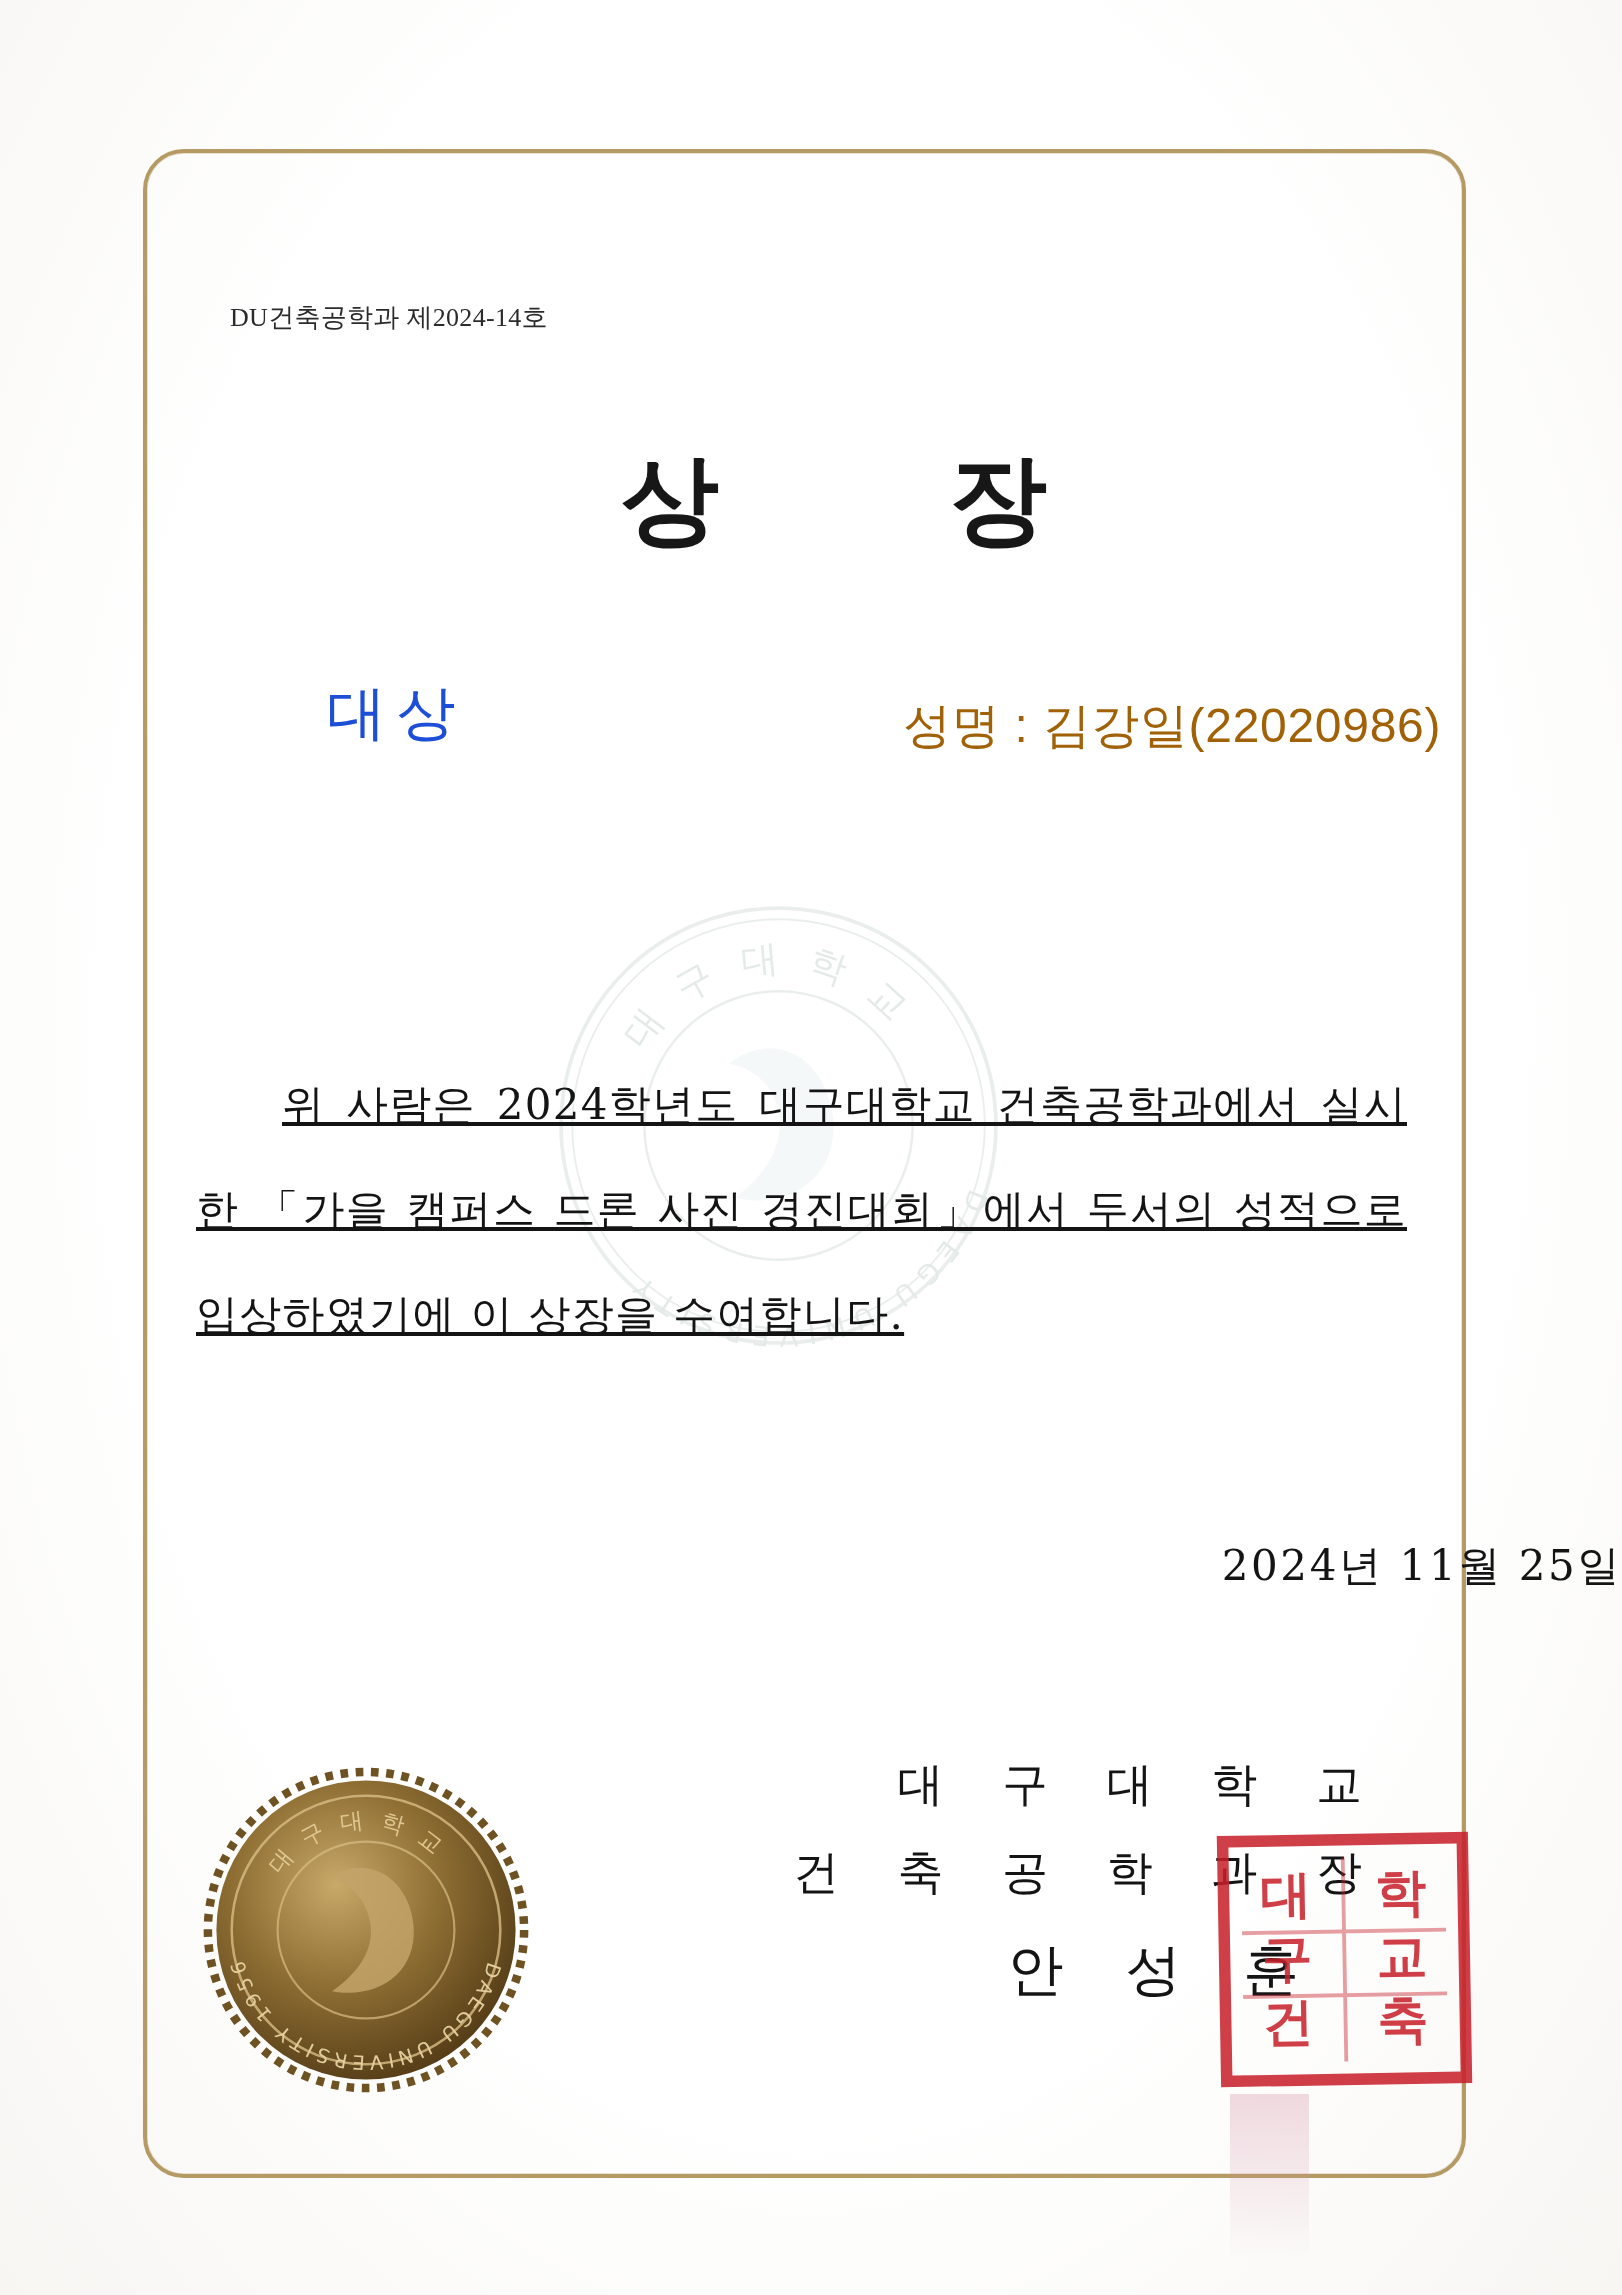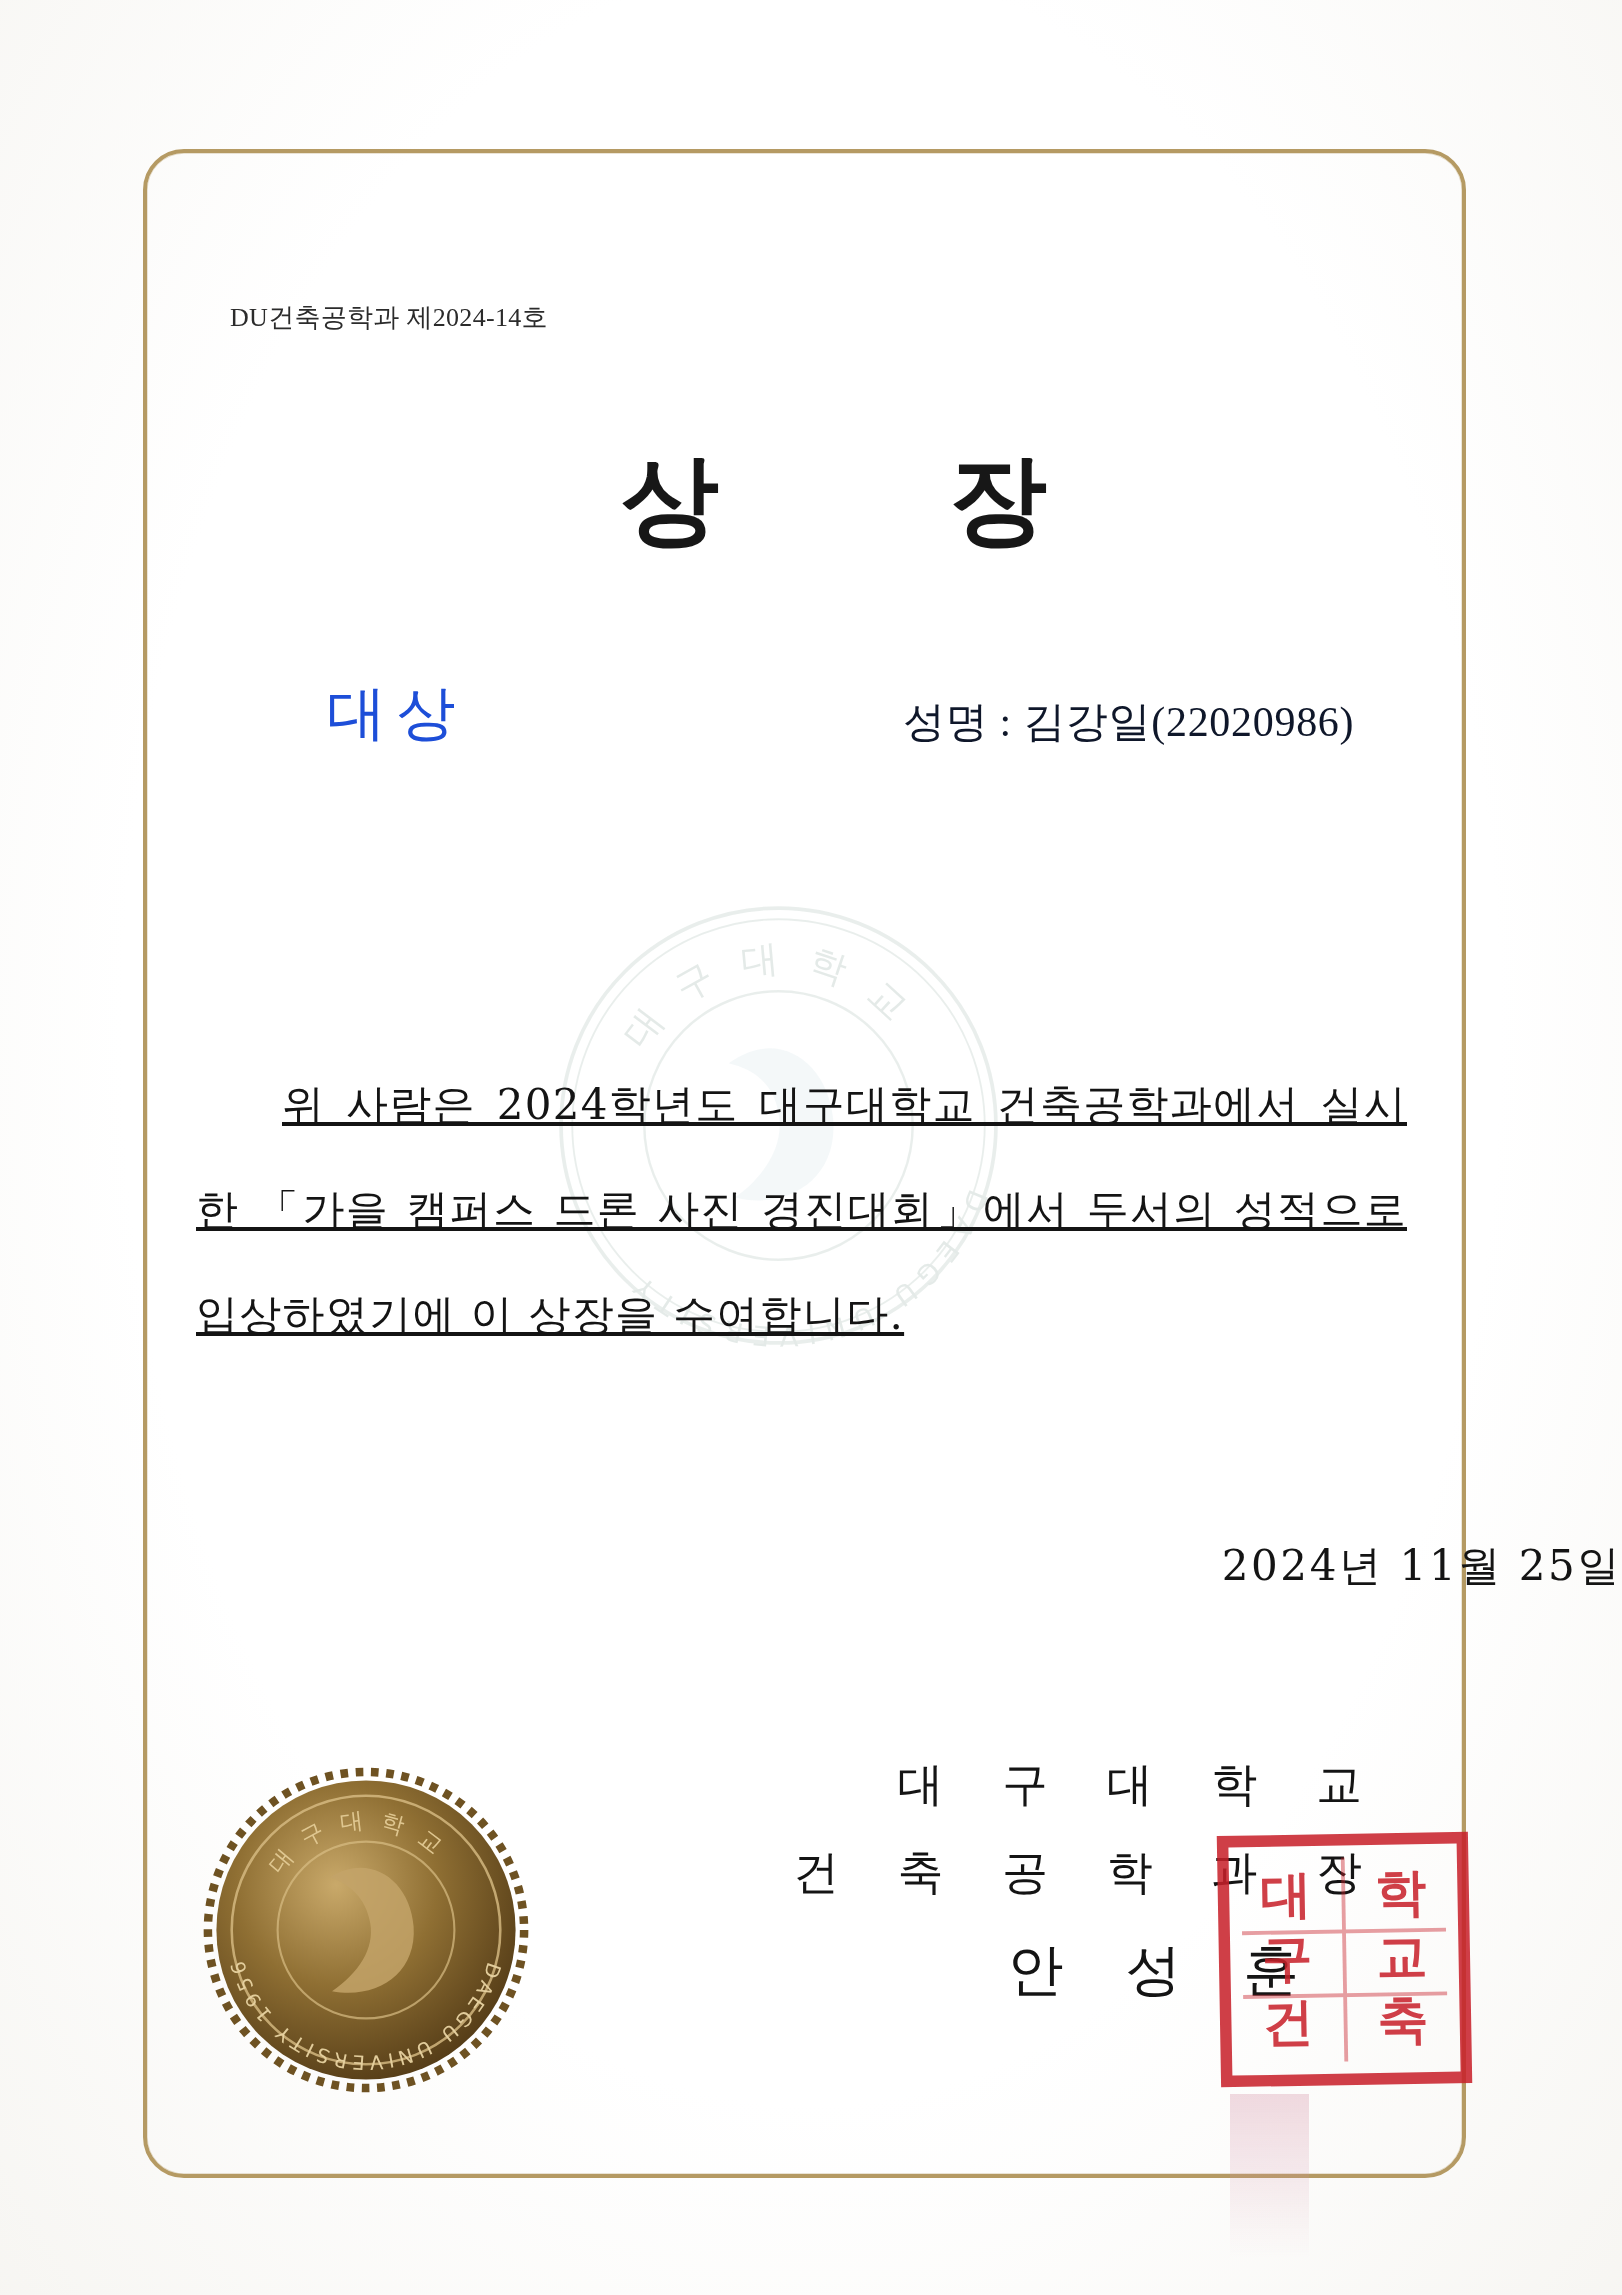--- a/index.html
+++ b/index.html
@@ -89,24 +89,24 @@
     font-size: 59px;
     letter-spacing: 10.5px;
     color: #1d4ed8;
   }
 
   
   .recipient {
     position: absolute;
     left: 903px;
     top: 694px;
-    font-family: Liberation Serif, serif;
-    font-size: 42px;
+    font-family: Liberation Sans, sans-serif;
+    font-size: 48px;
     letter-spacing: 0.7px;
-    color: #0f172a;
+    color: #a16207;
     white-space: nowrap;
   }
 
   
   .watermark {
     position: absolute;
     left: 530px;
     top: 864px;
     width: 497px;
     height: 523px;

